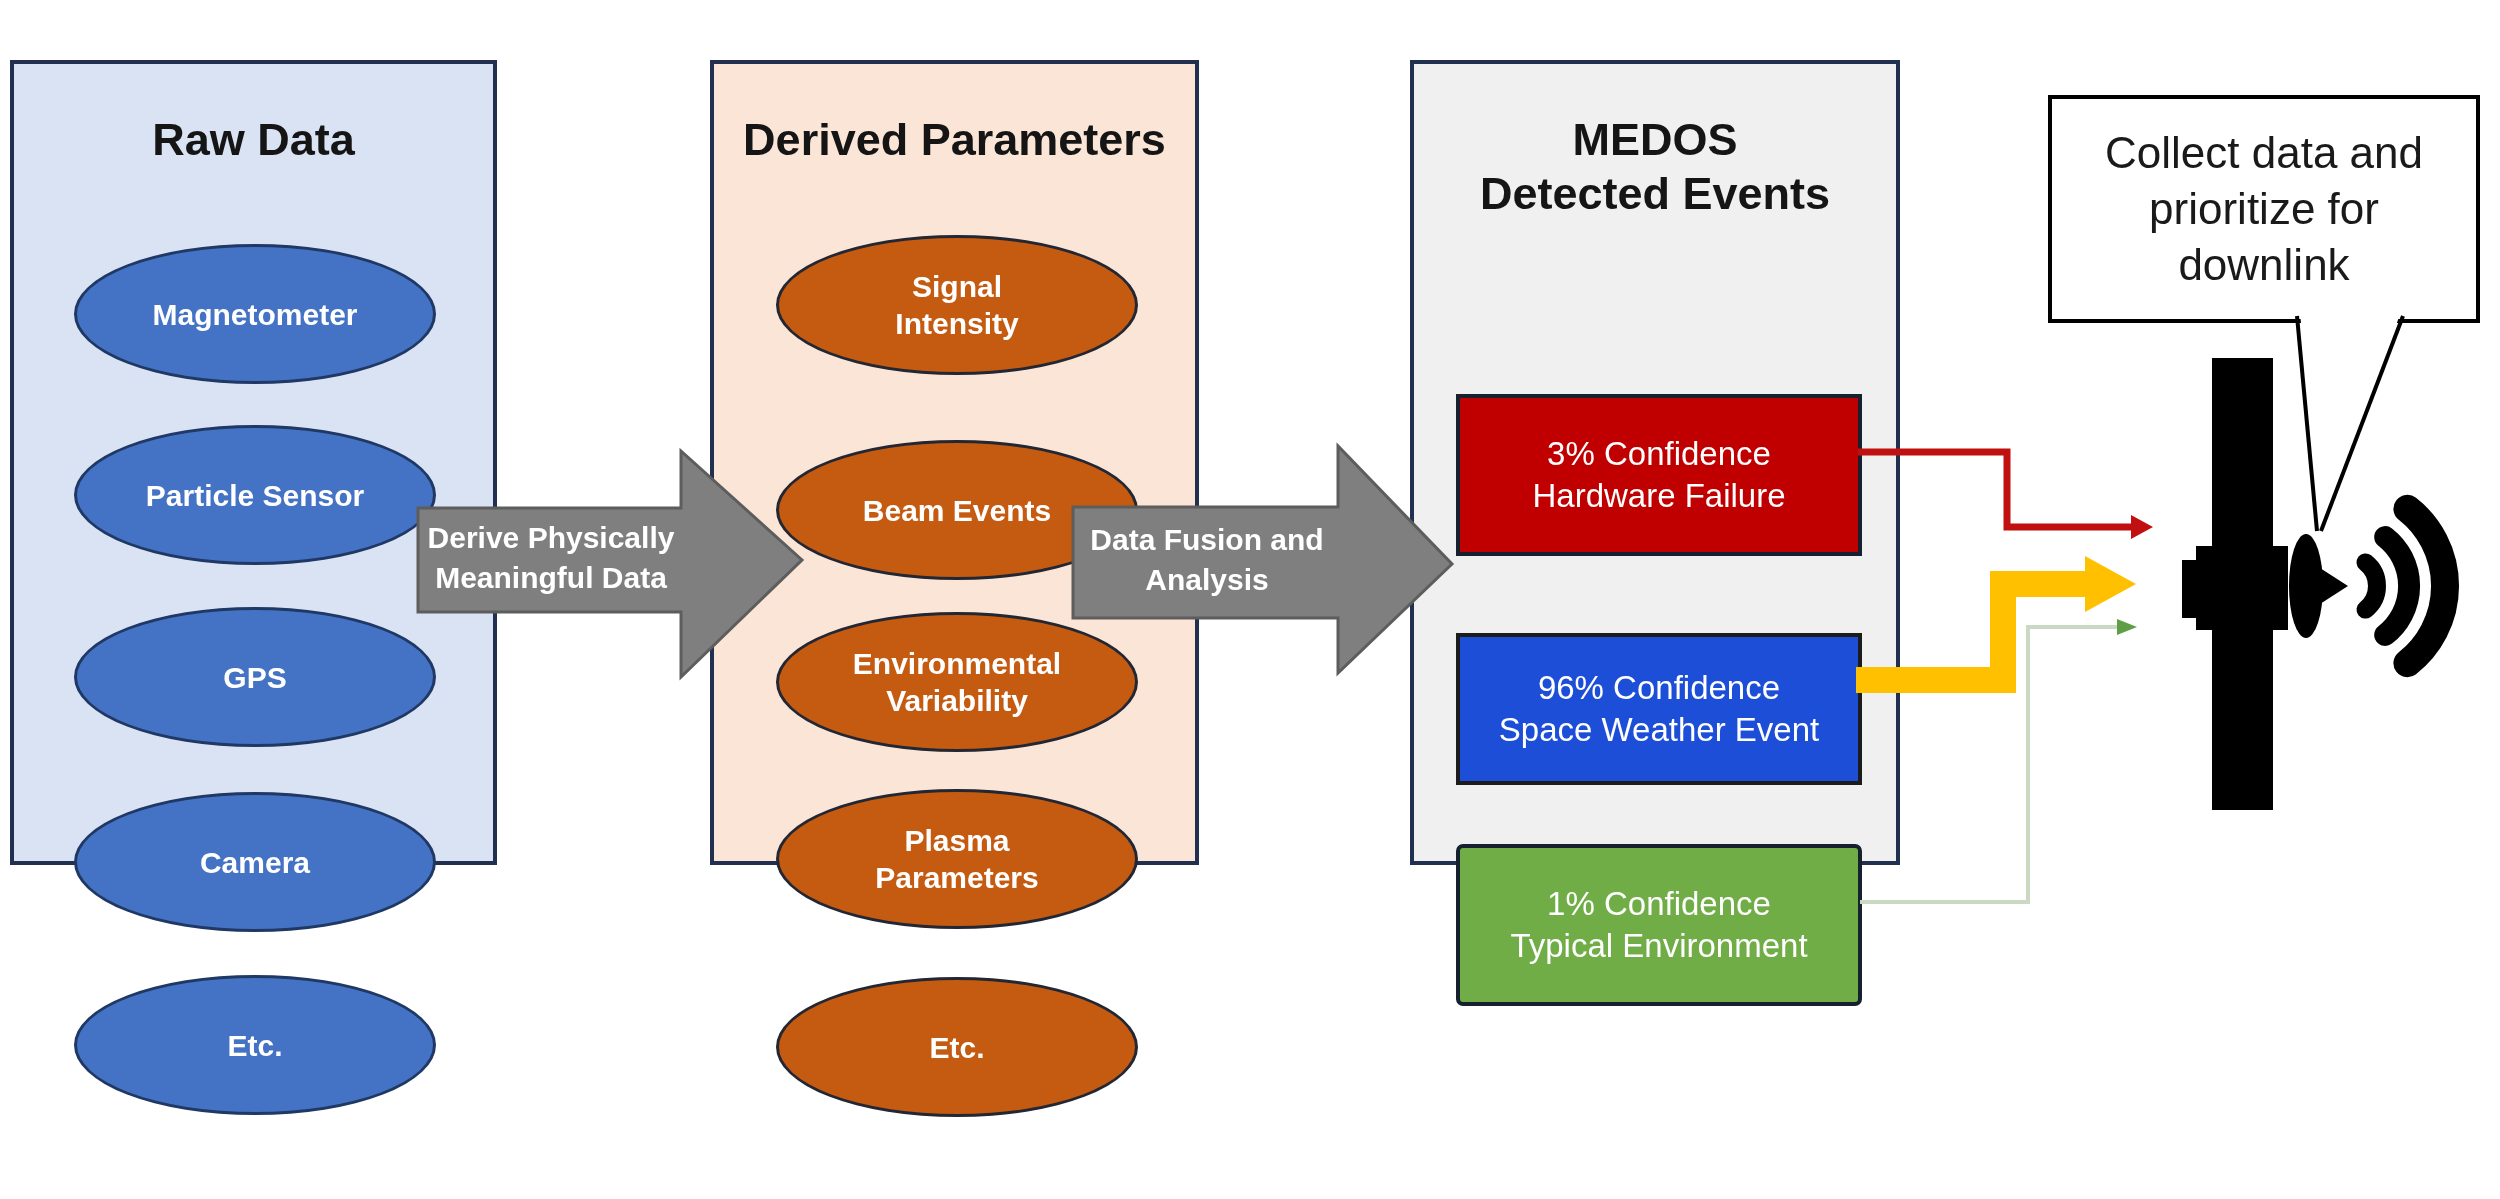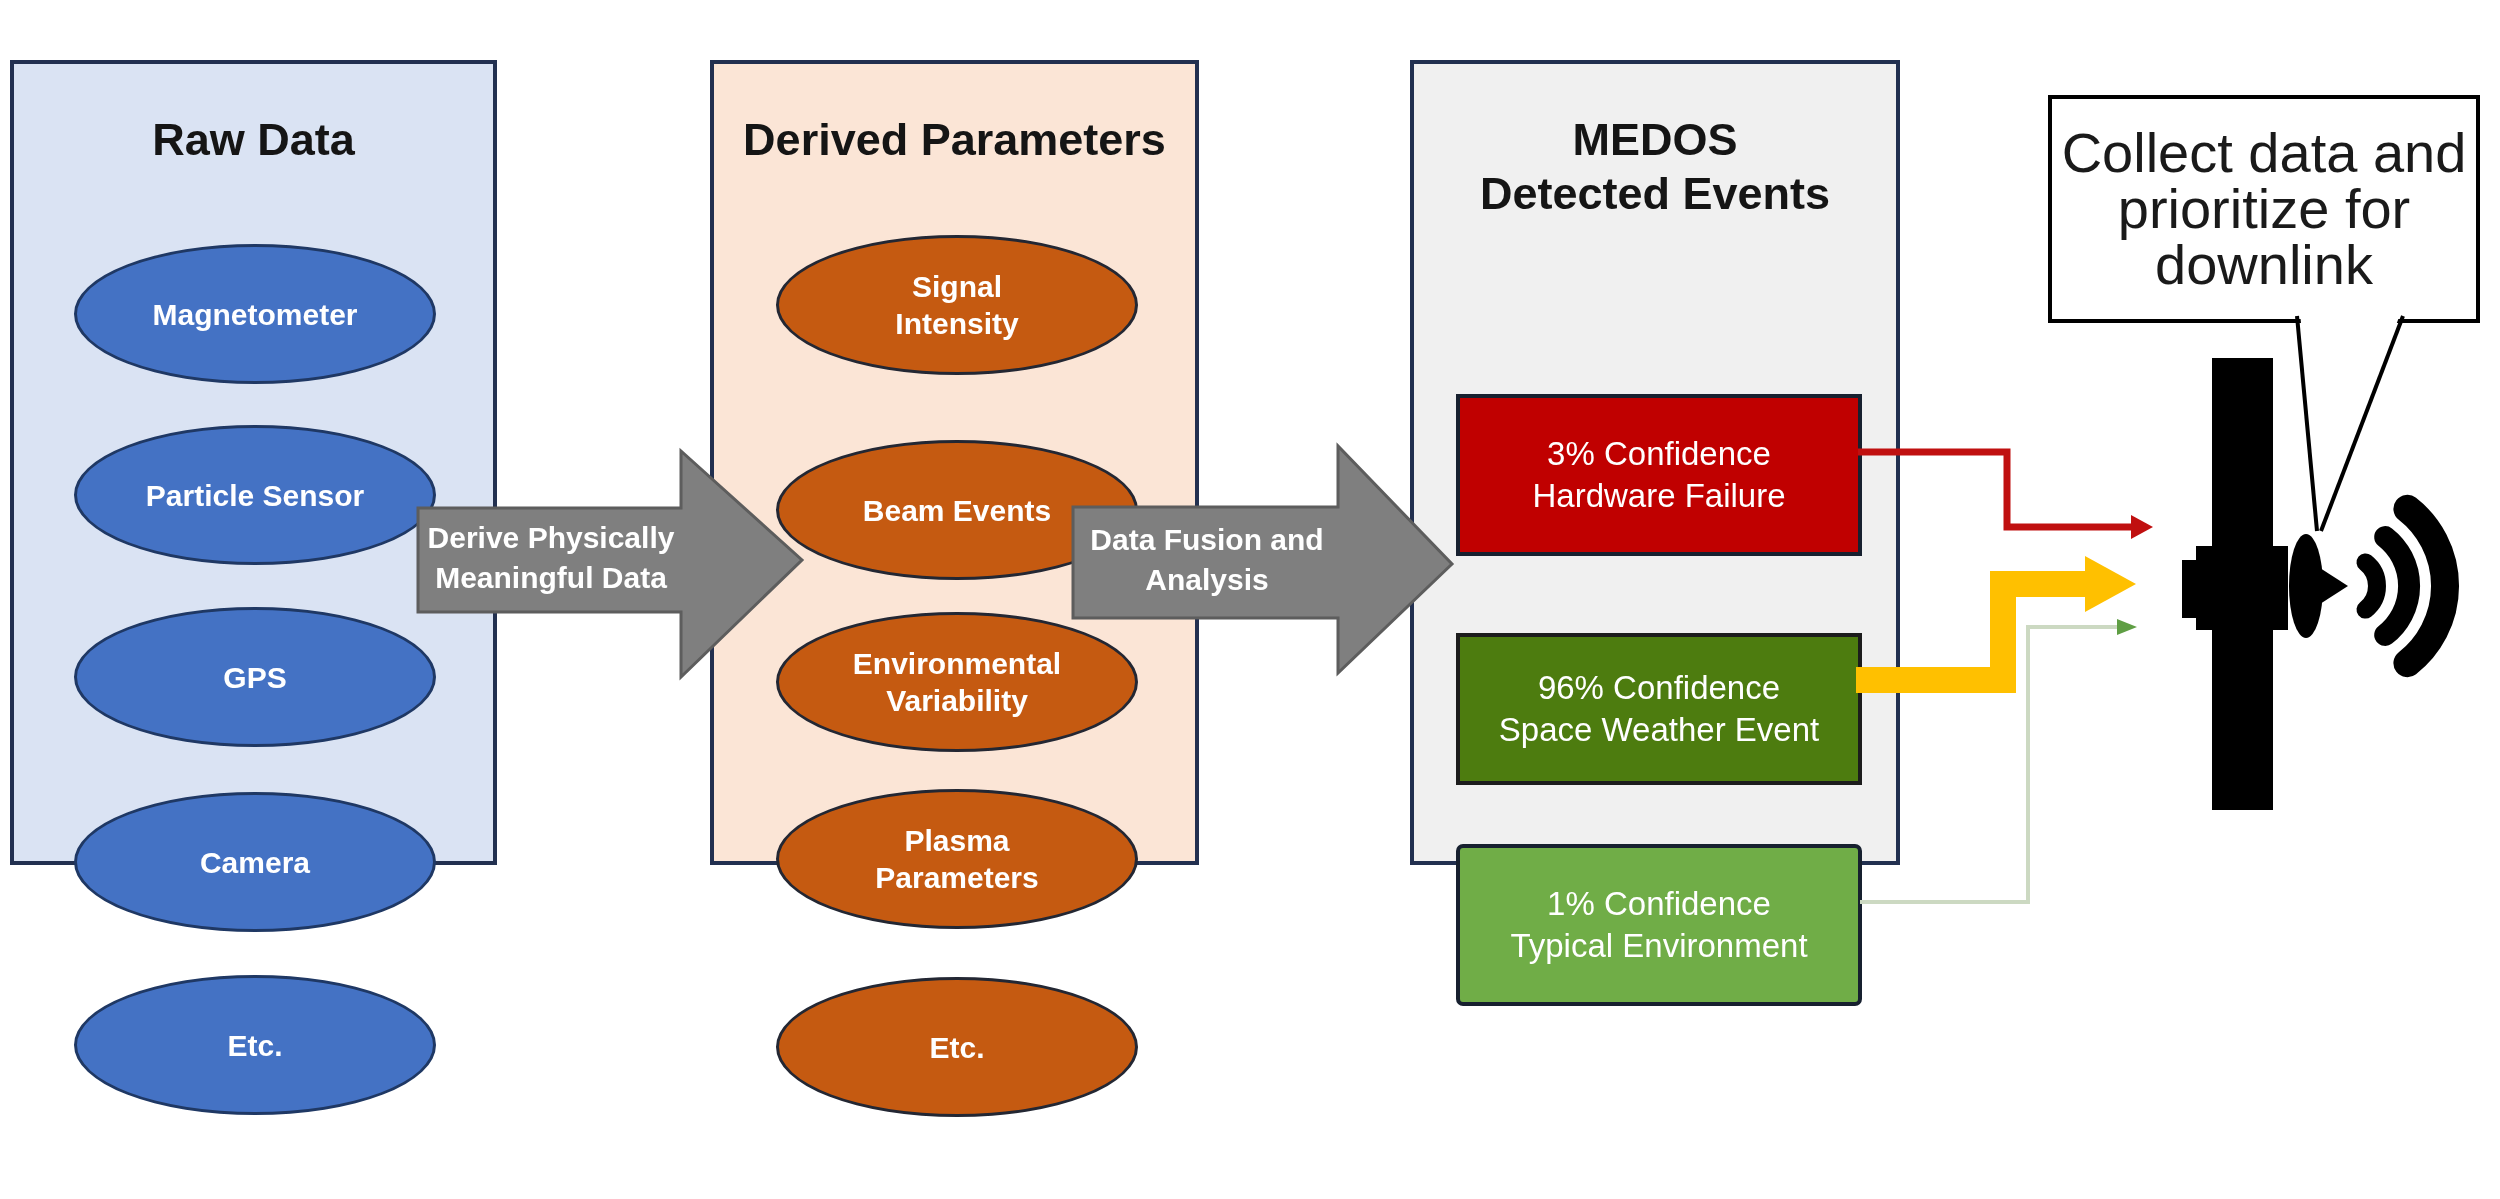--- a/index.html
+++ b/index.html
@@ -22,36 +22,36 @@
     color:#ffffff;font-weight:bold;font-size:30px;line-height:37px;white-space:pre-line;
   }
   .node-blue{background:#4472c4;border:3px solid #1f3864;}
   .node-orange{background:#c55a11;border:3px solid #232733;}
   .event{
     position:absolute;left:42px;width:406px;border:4px solid #17202f;
     display:flex;align-items:center;justify-content:center;text-align:center;
     color:#ffffff;font-weight:normal;font-size:33px;line-height:42px;white-space:pre-line;
   }
   .event-red{top:330px;height:162px;background:#c00000;}
-  .event-yellow{top:569px;height:152px;background:#4d7c0f;border-color:#1c1c1c;}
+  .event-yellow{top:569px;height:152px;background:#1d4ed8;border-color:#1c1c1c;}
   .event-green{top:780px;height:162px;background:#70ad47;border-radius:7px;}
   .overlay{position:absolute;left:0;top:0;z-index:2;}
   .arrow-label{
     position:absolute;z-index:3;color:#ffffff;font-weight:bold;font-size:30px;line-height:40px;
     text-align:center;white-space:pre-line;
   }
   .arrow-label-1{left:420px;top:518px;width:262px;}
   .arrow-label-2{left:1075px;top:520px;width:264px;}
   .callout{
     position:absolute;left:2048px;top:95px;width:432px;height:228px;
     background:#ffffff;border:4px solid #000000;z-index:1;
   }
   .callout-text{
     margin:0;padding-top:26px;text-align:center;color:#1a1a1a;
-    font-size:56px;line-height:56px;font-weight:normal;white-space:pre-line;
+    font-size:44px;line-height:56px;font-weight:normal;white-space:pre-line;
   }
 </style>
 </head>
 <body>
 
 <div class="canvas">
 
   <section class="panel panel-raw">
     <h2 class="panel-title">Raw Data</h2>
     <div class="node node-blue" style="left:60px;top:180px;">

